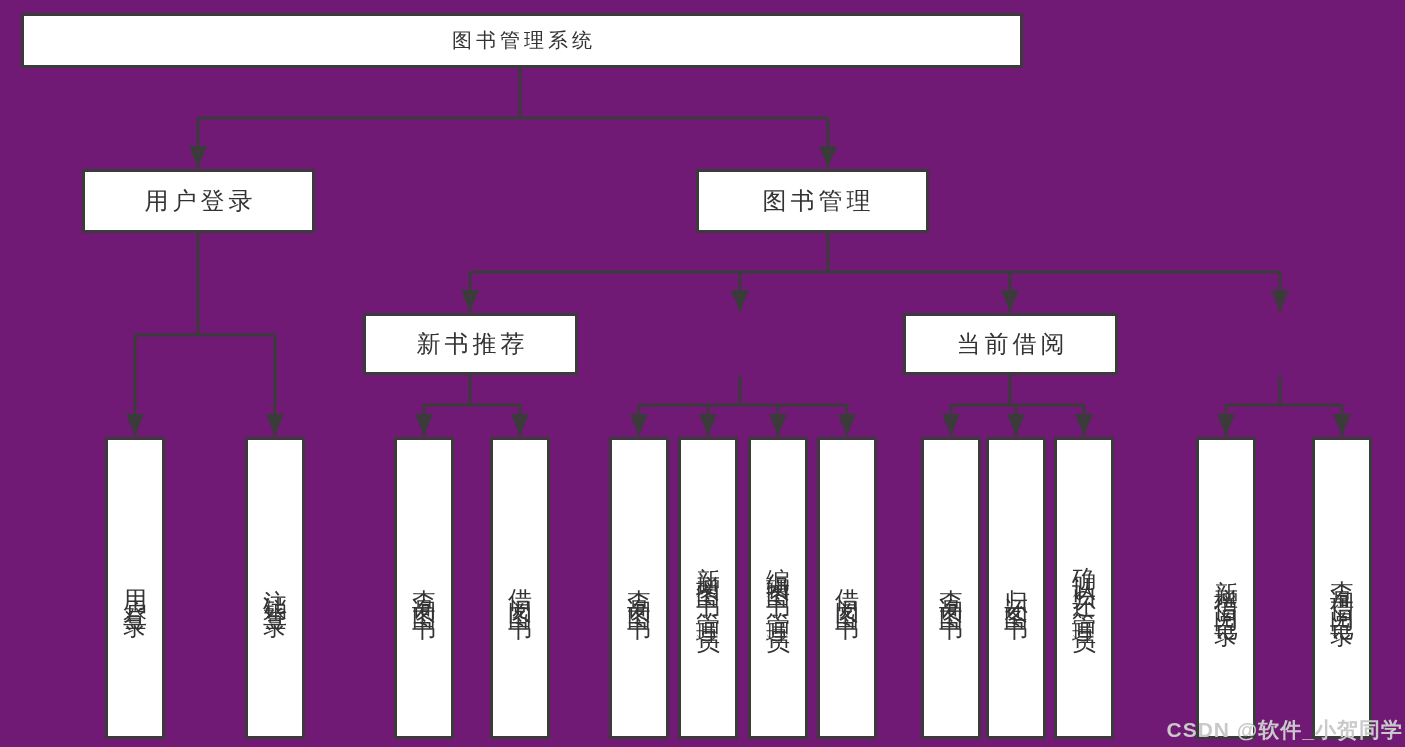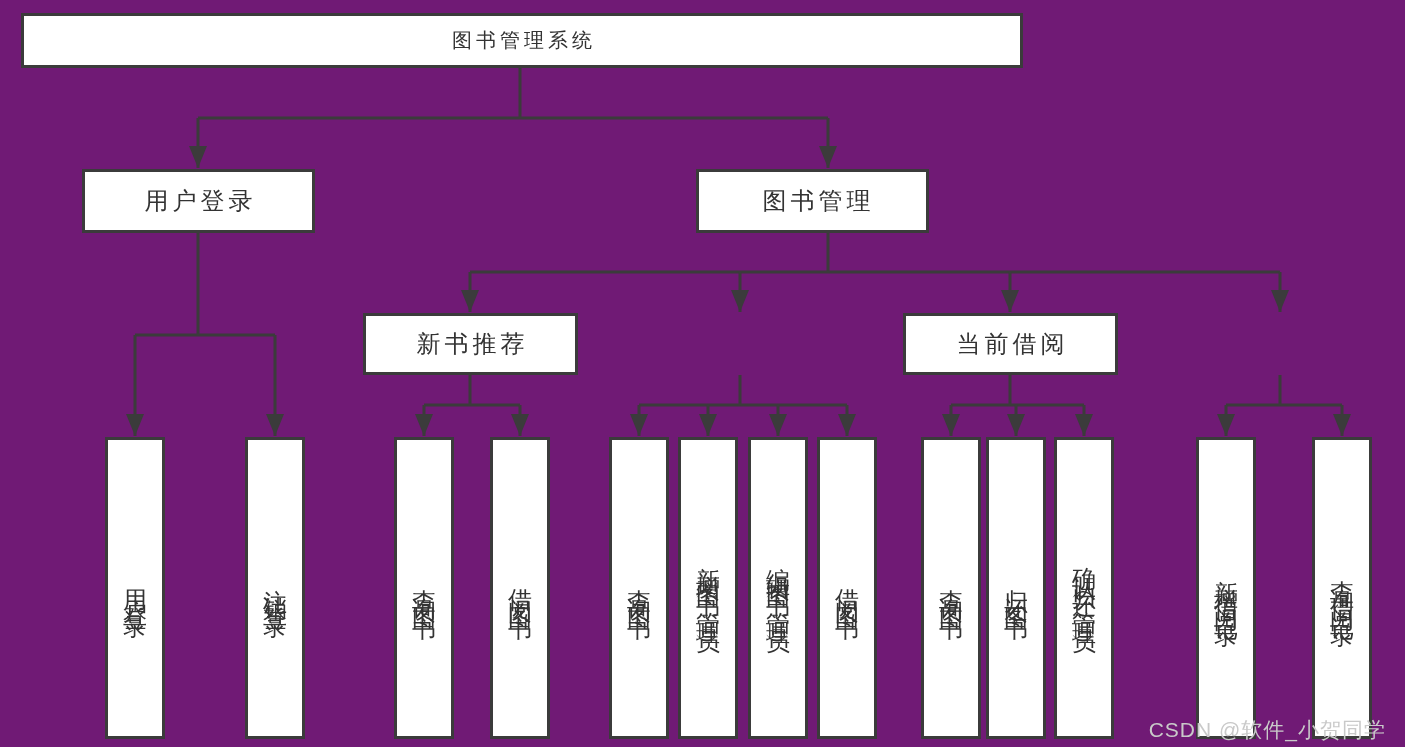--- a/index.html
+++ b/index.html
@@ -36,26 +36,27 @@
     writing-mode: vertical-rl;
     text-orientation: mixed;
     white-space: normal;
     letter-spacing: 9px;
     text-indent: 0;
     max-height: 292px;
     line-height: 1;
   }
   .watermark {
     position: absolute;
-    right: 19px;
+    right: 2px;
     bottom: 3px;
     color: #c9c9c9;
     font-size: 21px;
     letter-spacing: 1px;
     white-space: nowrap;
+    font-weight: bold;
   }
 </style>
 </head>
 <body>
 
 <div class="stage">
 
   <svg class="connectors" viewBox="0 0 1405 747" xmlns="http://www.w3.org/2000/svg">
     <defs>
       <marker id="arrow" markerUnits="userSpaceOnUse" markerWidth="26" markerHeight="20" refX="22" refY="9" orient="auto">

